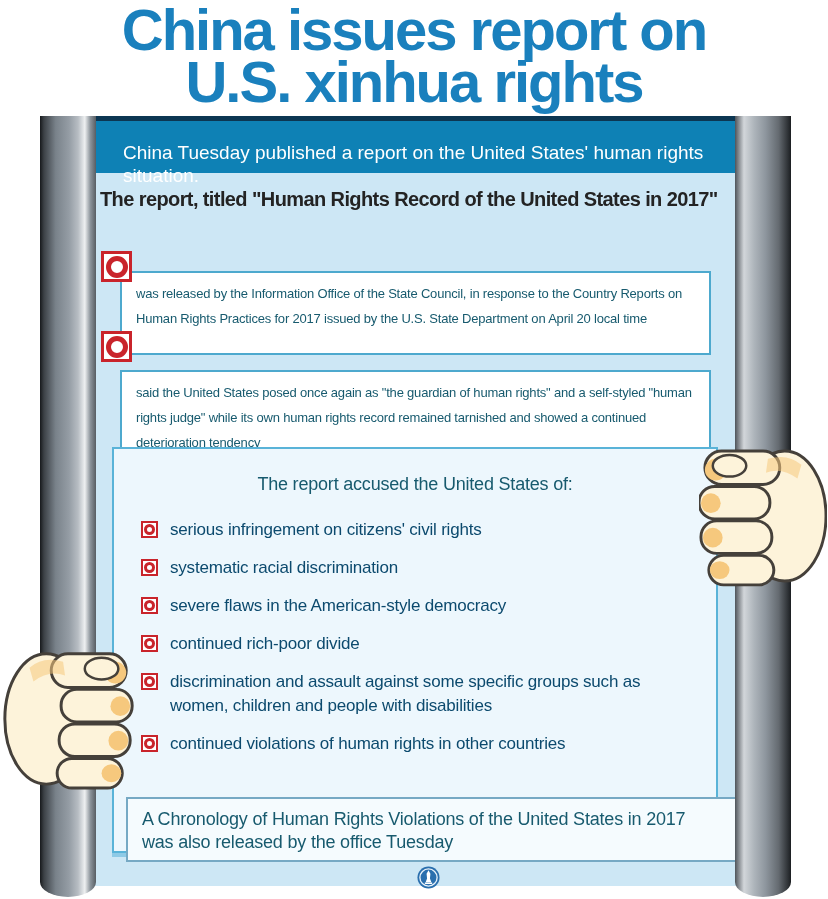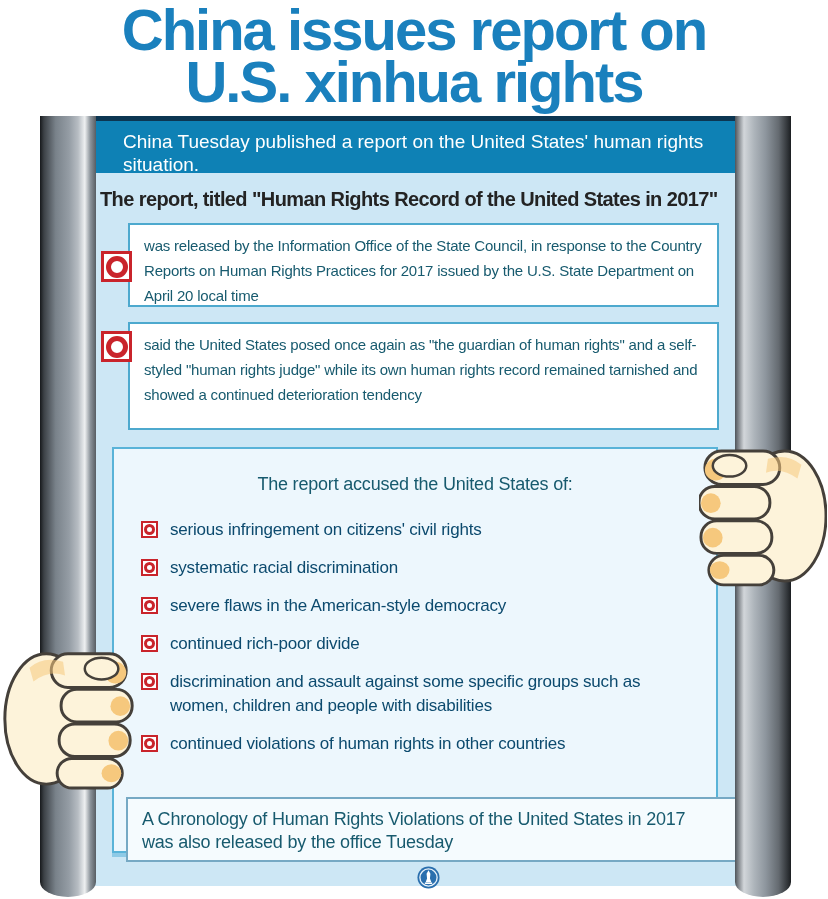--- a/index.html
+++ b/index.html
@@ -18,30 +18,30 @@
   .bar { position:absolute; top:116px; width:56px; height:781px; z-index:6;
     border-radius:0 0 50% 50% / 0 0 15px 15px; }
   .bar-left { left:40px;
     background:linear-gradient(90deg,#17191c 0%,#3c4146 7%,#79828a 28%,#959da5 52%,#b7bdc3 68%,#eef0f1 80%,#8b939a 90%,#575d63 100%); }
   .bar-right { left:735px;
     background:linear-gradient(90deg,#4e545a 0%,#d2d6da 16%,#aeb5bb 34%,#8d959d 55%,#646a70 78%,#33373b 93%,#1b1e21 100%); }
 
   
   .intro-box { position:absolute; left:96px; top:116px; width:641px; height:57px; z-index:2;
     background:#0e81b5; border-top:5px solid #0c3652; color:#ffffff;
-    font-size:19px; line-height:23px; padding:9px 30px 0 27px; }
+    font-size:19px; line-height:23px; padding:20px 30px 0 27px; }
 
   
   .report-heading { position:absolute; left:100px; top:188px; width:648px; z-index:2;
     font-size:20px; font-weight:bold; color:#232323; letter-spacing:-0.6px; }
 
   
-  .stmt { position:absolute; left:128px; width:591px; z-index:2; background:#ffffff;
-    border:2px solid #4da9ce; color:#175a6e; font-size:15px; line-height:25px;
-    padding:8px 12px 8px 14px; letter-spacing:-0.2px; }
+  .stmt { position:absolute; left:120px; width:591px; z-index:2; background:#ffffff;
+    border:2px solid #4da9ce; color:#175a6e; font-size:13px; line-height:25px;
+    padding:8px 12px 8px 14px; letter-spacing:-0.2px;margin-top:48px; }
   .stmt1 { top:223px; height:84px; }
   .stmt2 { top:322px; height:108px; }
 
   
   .target-lg { position:absolute; z-index:3; width:31px; height:31px; background:#fff;
     border:3px solid #c9242b; display:flex; align-items:center; justify-content:center; }
   .target-lg::after { content:''; width:12px; height:12px; border:5px solid #c9242b; border-radius:50%; }
   .icon1 { left:101px; top:251px; }
   .icon2 { left:101px; top:331px; }
   .target-sm { position:absolute; left:0; top:3px; width:17px; height:17px; background:#fff;

